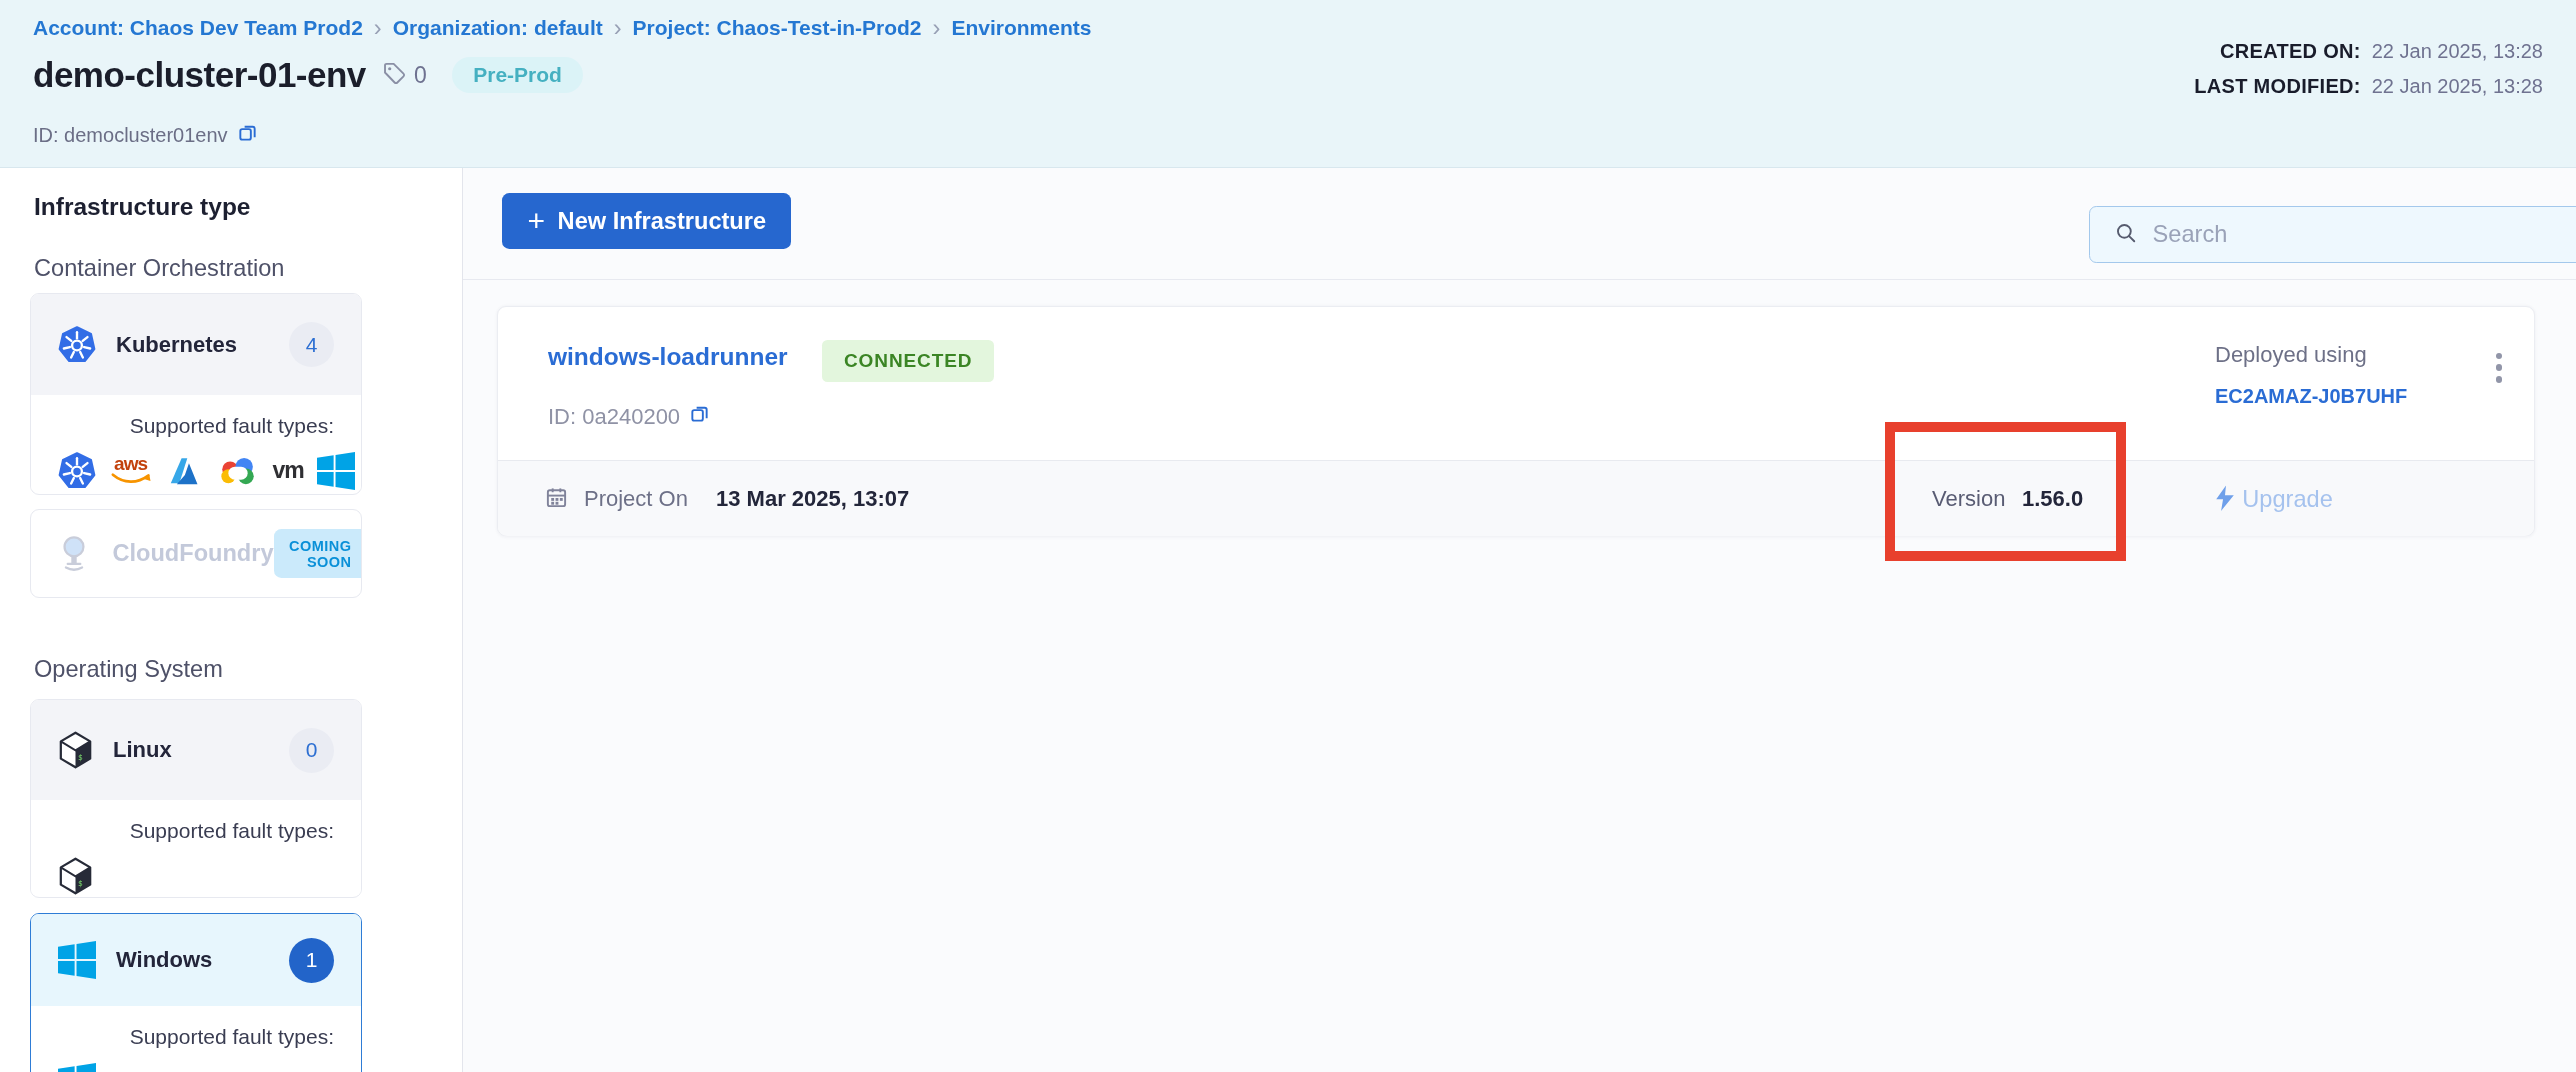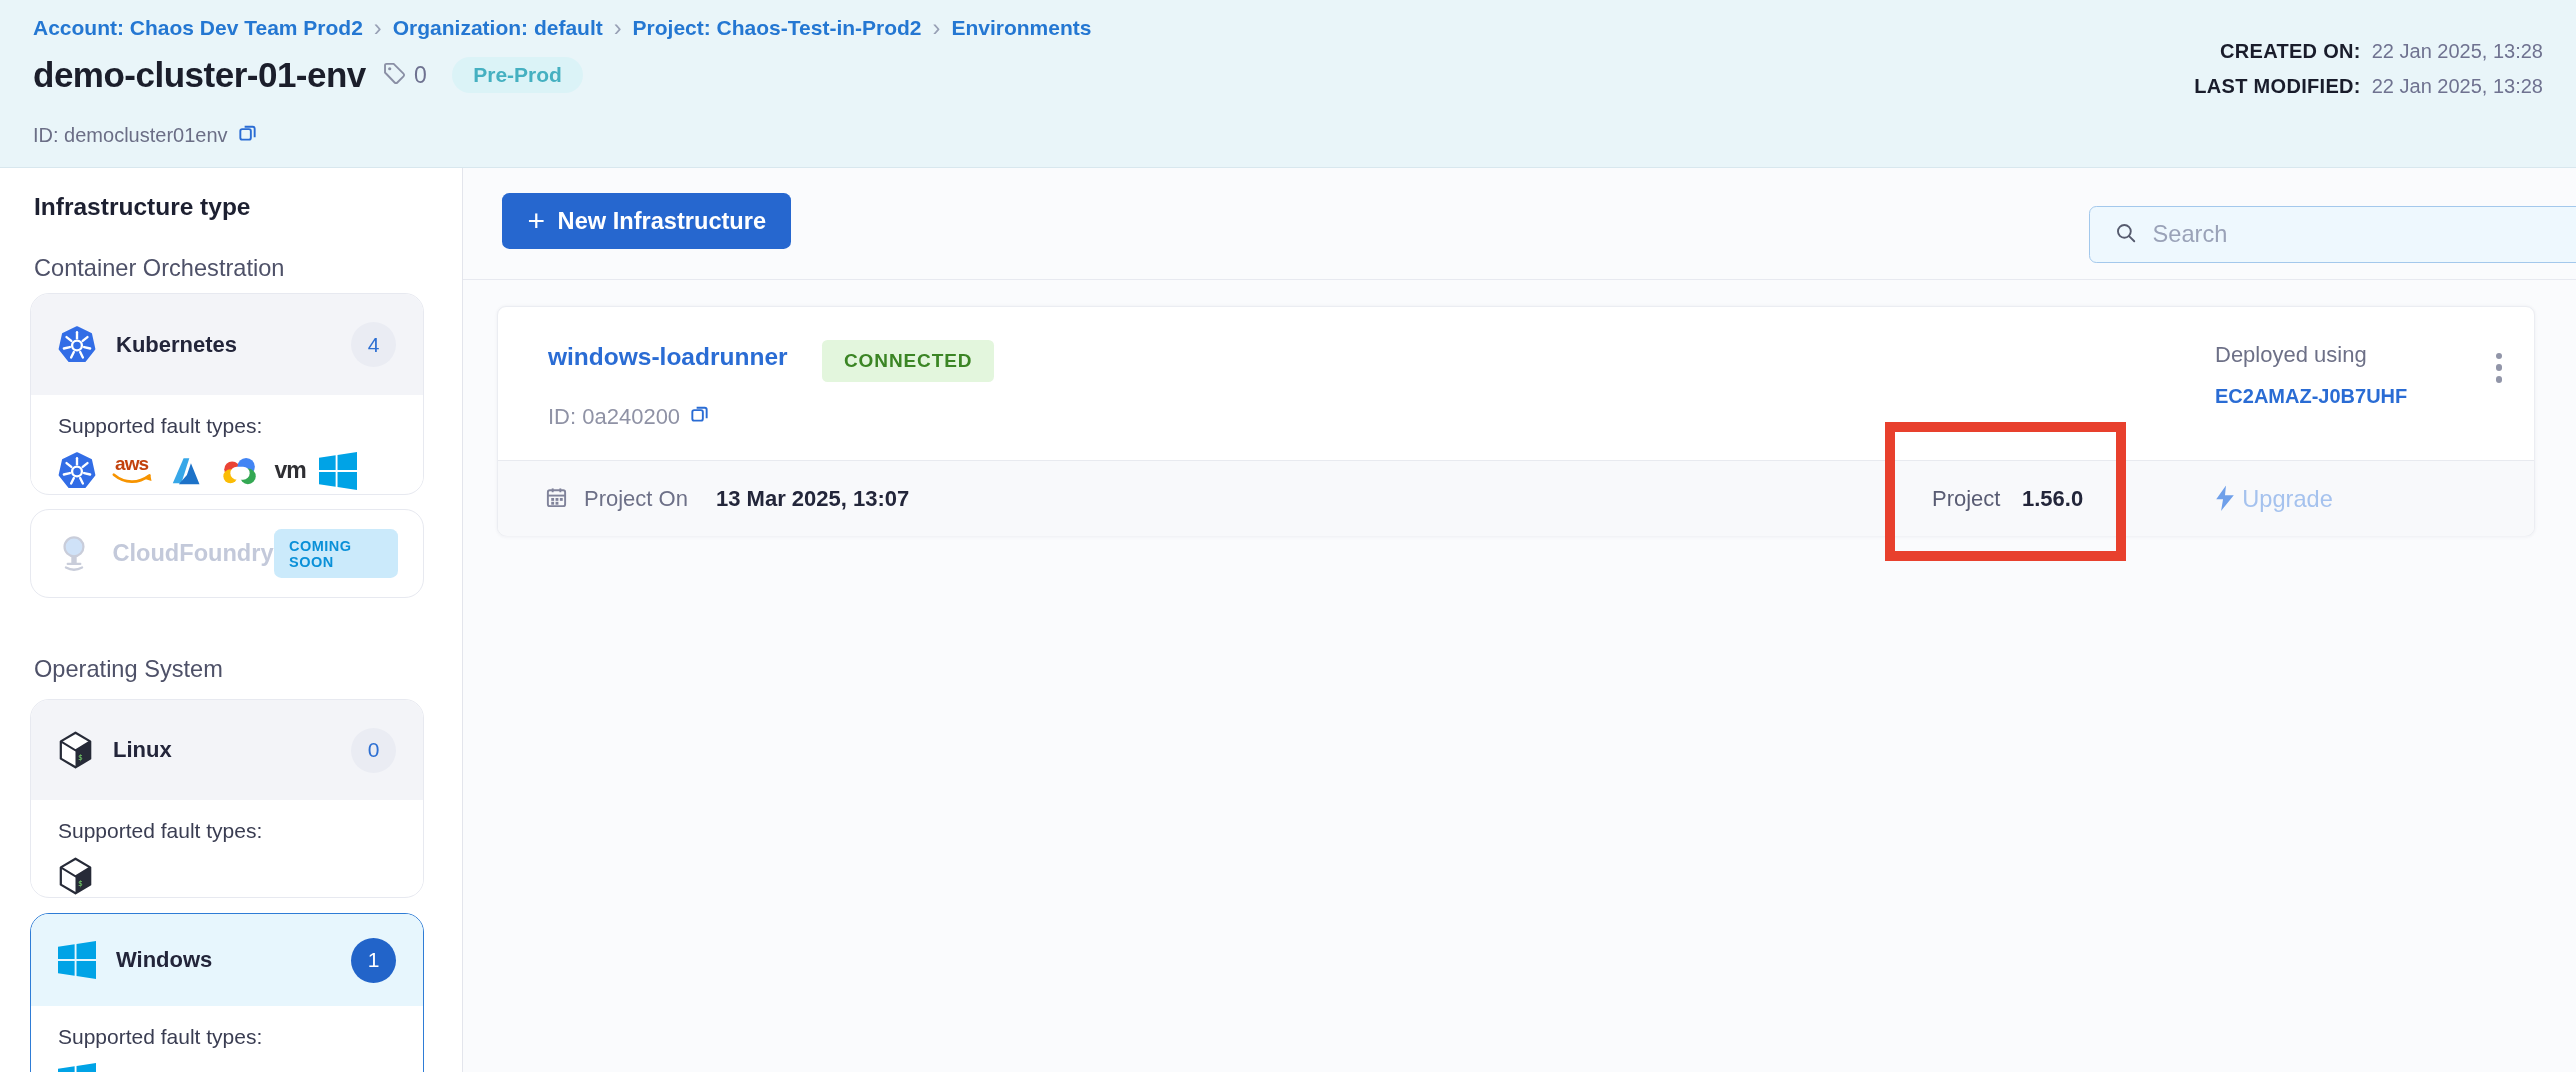--- a/index.html
+++ b/index.html
@@ -20,21 +20,21 @@
   .id-row { position:absolute; left:33px; top:122px; display:flex; align-items:center; gap:9px; font-size:20px; color:#6b6e86; }
   .meta { position:absolute; right:33px; top:40px; display:flex; flex-direction:column; gap:11.8px; }
   .meta-row { display:flex; justify-content:flex-end; align-items:baseline; gap:11px; }
   .meta-label { font-size:20px; font-weight:bold; color:#191c2b; letter-spacing:0.3px; }
   .meta-value { font-size:20px; color:#6f7290; }
 
   
   .sidebar { position:absolute; left:0; top:168px; width:463px; height:904px; background:#fff; border-right:0.9px solid #e3e5ec; overflow:hidden; z-index:1; }
   .sb-heading { position:absolute; left:34px; top:25.4px; font-size:24.5px; font-weight:bold; color:#1d2031; }
   .sb-section-label { position:absolute; left:34px; font-size:23.6px; color:#4e5168; }
-  .sb-card { position:absolute; left:30px; width:394px; background:#fff; border:0.9px solid #e7e9f0; border-radius:19px; overflow:hidden; cursor:pointer; }
+  .sb-card { position:absolute; left:30px; width:332px; background:#fff; border:0.9px solid #e7e9f0; border-radius:9px; overflow:hidden; cursor:pointer;text-align:right; }
   .sb-card-top { display:flex; align-items:center; padding:0 27px; background:#f3f4f8; }
   .sb-card-label { margin-left:20px; font-size:22px; font-weight:bold; color:#23253a; }
   .count-badge { margin-left:auto; width:45px; height:45px; border-radius:50%; background:#eaecf3; color:#2d6fd2; font-size:21px; display:flex; align-items:center; justify-content:center; }
   .sb-card-body { padding:19px 27px 0 27px; background:#fff; }
   .sft-label { font-size:21px; color:#3a3d52; }
   .fault-icons { display:flex; align-items:center; gap:13.6px; margin-top:13.6px; }
   .fi { display:inline-flex; align-items:center; justify-content:center; height:38px; }
   .card-cf { display:flex; align-items:center; padding:0 25.4px; height:89px; }
   .cf-label { margin-left:20px; font-size:23.6px; font-weight:bold; color:#c3c9da; }
   .badge-soon { margin-left:auto; background:#cbeafb; color:#0a90d8; font-size:14.5px; font-weight:bold; letter-spacing:0.5px; padding:8.2px 15.4px; border-radius:7.3px; }
@@ -329,21 +329,21 @@
               <rect x="6.5" y="12.5" width="3" height="3" fill="#80839a"></rect>
               <rect x="11" y="12.5" width="3" height="3" fill="#80839a"></rect>
               <rect x="15.5" y="12.5" width="3" height="3" fill="#80839a"></rect>
               <rect x="6.5" y="16.5" width="3" height="3" fill="#80839a"></rect>
               <rect x="11" y="16.5" width="3" height="3" fill="#80839a"></rect>
             </svg>
         </span>
         <span class="vcenter ic-created-label">Project On</span>
         <span class="vcenter ic-created-value">13 Mar 2025, 13:07</span>
 
-        <span class="vcenter ic-version-label">Project</span>
+        <span class="vcenter ic-version-label">Version</span>
         <span class="vcenter ic-version-value">1.56.0</span>
 
         <span class="vcenter ic-upgrade">
           <span style="display:inline-flex">
             <svg width="20" height="25.4" viewBox="0 0 20 26">
                 <polygon points="11,0 1,14 8,14 6,26 19,10 10,10" fill="#6fa0ea"></polygon>
               </svg>
           </span>
           <span>Upgrade</span>
         </span>

